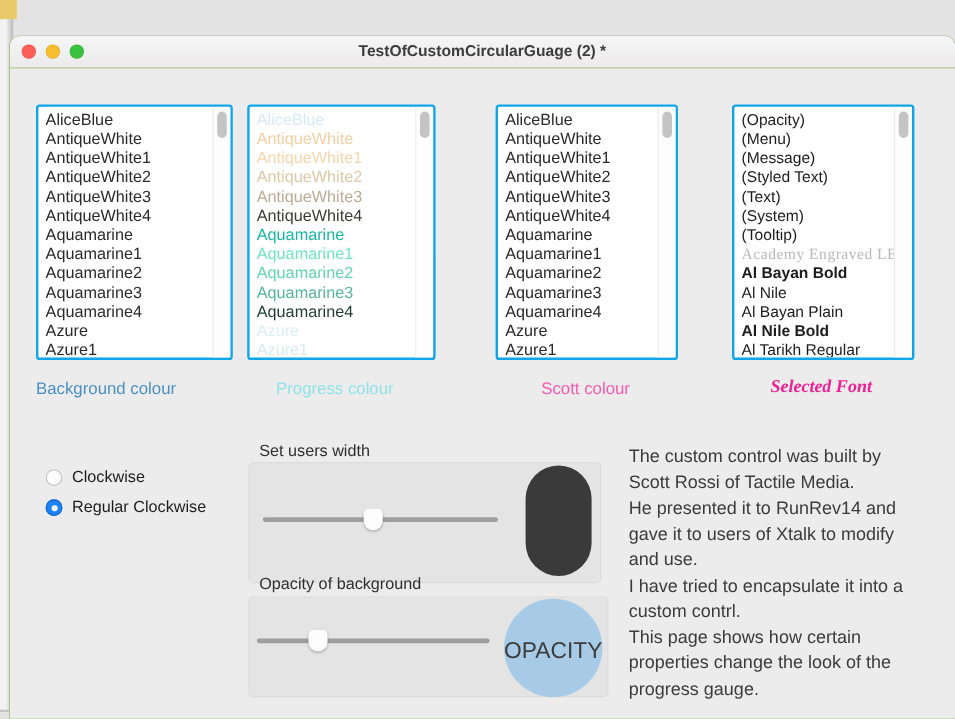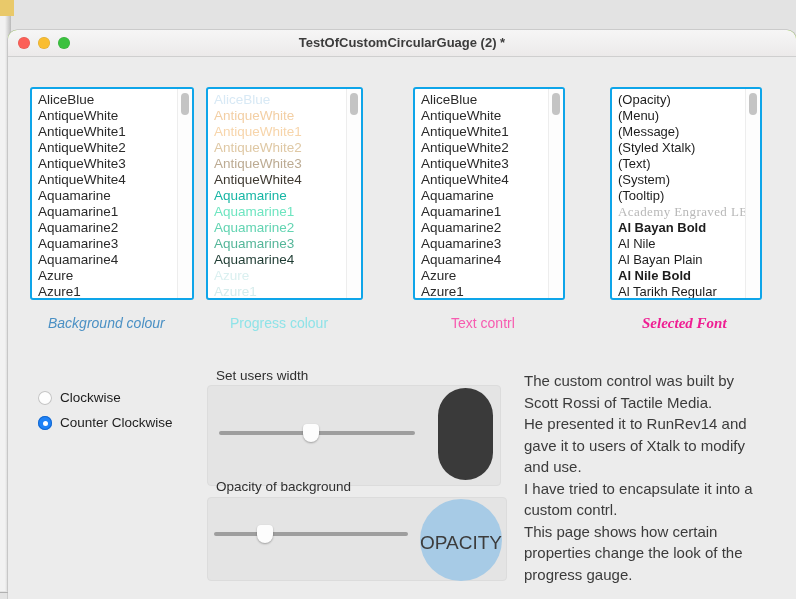--- a/index.html
+++ b/index.html
@@ -142,21 +142,21 @@
   #list-font { left: 602px; width: 152px; }
 
   .font-item { font-size: 13px; line-height: 16.2px; height: 16px; color: #1d1d1d; white-space: nowrap; overflow: hidden;}
 
   
   .caption {
     position: absolute;
     top: 258px;
     font-size: 14px;
   }
-  #cap-bg   { left: 40px;  color: #4a90c4; font-style: italic; }
+  #cap-bg   { left: 22px;  color: #4a90c4; }
   #cap-prog { left: 222px; color: #8fe3e8; }
   #cap-text { left: 443px; color: #f75bb0; }
   #cap-font { left: 634px; color: #ef1e93; font-family: "Liberation Serif", serif;
               font-weight: bold; font-style: italic; font-size: 15px; }
 
   
   .radio-row {
     position: absolute;
     left: 30px;
     font-size: 13.5px;
@@ -337,49 +337,49 @@
             <div class="list-item">Aquamarine2</div>
             <div class="list-item">Aquamarine3</div>
             <div class="list-item">Aquamarine4</div>
             <div class="list-item">Azure</div>
             <div class="list-item">Azure1</div>
           </div>
         <div class="list-scroll">
           <div class="list-thumb"></div>
         </div>
       </div>
-      <div class="caption" id="cap-text">Text contrl</div>
+      <div class="caption" id="cap-text">Scott colour</div>
 
       <div class="listbox" id="list-font">
         <div class="list-inner" id="list-font-items">
             <div class="font-item">(Opacity)</div>
             <div class="font-item">(Menu)</div>
             <div class="font-item">(Message)</div>
-            <div class="font-item">(Styled Xtalk)</div>
+            <div class="font-item">(Styled Text)</div>
             <div class="font-item">(Text)</div>
             <div class="font-item">(System)</div>
             <div class="font-item">(Tooltip)</div>
             <div class="font-item" style="font-family: &quot;Liberation Serif&quot;, serif; color: rgb(184, 184, 184); letter-spacing: 0.4px;">Academy Engraved LET</div>
             <div class="font-item" style="font-weight: bold;">Al Bayan Bold</div>
             <div class="font-item">Al Nile</div>
             <div class="font-item">Al Bayan Plain</div>
             <div class="font-item" style="font-weight: bold;">Al Nile Bold</div>
             <div class="font-item">Al Tarikh Regular</div>
           </div>
         <div class="list-scroll">
           <div class="list-thumb"></div>
         </div>
       </div>
       <div class="caption" id="cap-font">Selected Font</div>
 
       <div class="radio-row" id="radio-cw">
         <span class="radio-dot"></span><span>Clockwise</span>
       </div>
       <div class="radio-row" id="radio-ccw">
-        <span class="radio-dot on"></span><span>Counter Clockwise</span>
+        <span class="radio-dot on"></span><span>Regular Clockwise</span>
       </div>
 
       <div class="panel-label" id="label-linewidth">Set users width</div>
       <div class="panel" id="panel-linewidth"></div>
       <div class="slider-track" id="track-linewidth"></div>
       <div class="slider-knob" id="knob-linewidth"></div>
       <div class="preview-linewidth"></div>
 
       <div class="panel-label" id="label-opacity">Opacity of background</div>
       <div class="panel" id="panel-opacity"></div>

